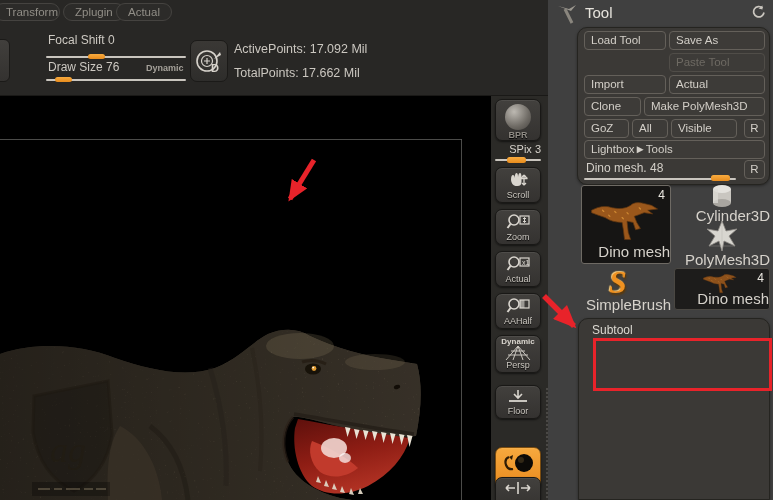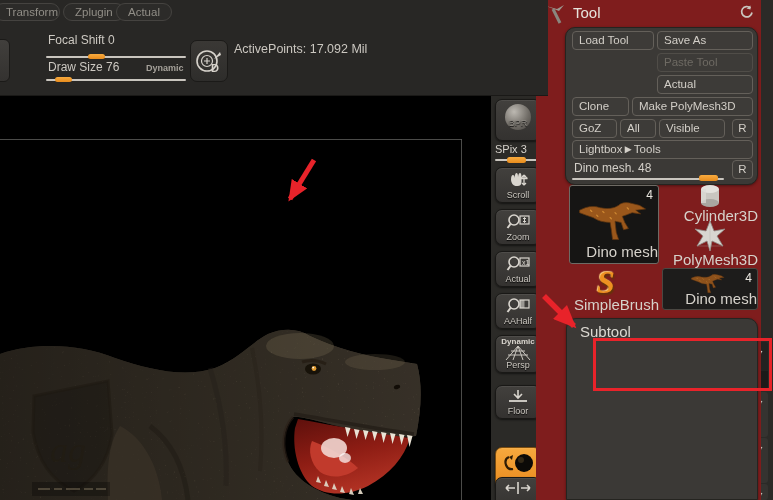--- a/index.html
+++ b/index.html
@@ -53,22 +53,22 @@
             background:radial-gradient(circle at 35% 30%, #bdb9b2, #6e6a64 60%, #45423e);
             position:absolute; left:50%; top:4px; transform:translateX(-50%); }
   .local-btn { background:linear-gradient(#f6a93e,#e8881c) !important;
                border:1px solid #7a4c10 !important;margin-top:24px; }
   .local-btn .lbl { color:#3c2507 !important; text-shadow:none !important; }
   .hatch { position:absolute; width:8px;
            background:repeating-linear-gradient(180deg,#4a4845 0 2px,#2e2d2a 2px 4px); }
   .tri { position:absolute; width:0; height:0; }
 
   
-  #panel { position:absolute; left:536px; top:0; width:225px; height:500px;
-           background:#7f1d1d; z-index:1; }
+  #panel { position:absolute; left:548px; top:0; width:225px; height:500px;
+           background:#404040; z-index:1; }
   #panel-header { position:absolute; left:0; top:0; width:100%; height:26px; }
   #panel-title { position:absolute; left:37px; top:4px; font-size:15px; color:#e7e4dd; }
   .container { position:absolute; background:#3b3936; border:1px solid #252420;
                border-radius:10px; box-shadow:0 1px 3px rgba(0,0,0,.4); }
   .zb-btn { position:absolute; height:19px; line-height:17px;
             background:#3d3b38; border:1px solid #64605a; border-radius:4px;
             color:#d3cfc8; font-size:11.5px; padding:0 6px; white-space:nowrap;
             overflow:hidden; }
   .zb-btn.disabled { color:#6e6a63; border-color:#504d48; }
   .r-btn { text-align:center; padding:0; }
@@ -155,20 +155,21 @@
     <svg width="30" height="32" viewBox="0 0 30 32">
       <circle cx="13" cy="16" r="10" fill="none" stroke="#d6d2cb" stroke-width="1.6"></circle>
       <circle cx="13" cy="16" r="5.5" fill="none" stroke="#d6d2cb" stroke-width="1.2"></circle>
       <path d="M13,13 L13,19 M10,16 L16,16" stroke="#d6d2cb" stroke-width="1.2"></path>
       <path d="M20,14 L26,7 L27,10 Z" fill="#d6d2cb"></path>
       <text x="17" y="27" font-size="11" font-weight="bold" fill="#d6d2cb" font-family="Liberation Sans, sans-serif">D</text>
     </svg>
   </div>
 
   <div class="points" style="left:234px;top:42px">ActivePoints: 17.092 Mil</div>
+  <div class="points" style="left:234px;top:66px">TotalPoints: 17.662 Mil</div>
 </div>
 
 <div id="canvas">
   <div class="docline" style="left:0;top:43px;width:462px;height:1px"></div>
   <div class="docline" style="left:461px;top:43px;width:1px;height:361px"></div>
 
   <svg width="491" height="404" viewBox="0 0 491 404" style="position:absolute;left:0;top:0">
     <defs>
       <linearGradient id="bodyG" x1="0" y1="0" x2="1" y2="0">
         <stop offset="0" stop-color="#4c4336"></stop>
@@ -262,24 +263,24 @@
         <path d="M0,0 L4.2,1.8 L0,3.6 Z" fill="#e8232a"></path>
       </marker>
     </defs>
     <line x1="314" y1="64" x2="290" y2="103" stroke="#e8232a" stroke-width="5" marker-end="url(#ah1)"></line>
   </svg>
 </div>
 
 <div id="shelf">
   <div class="shelf-btn" style="top:3px;height:42px">
     <div class="sphere"></div>
-    <div class="lbl" style="bottom:12px;font-weight:normal;color:#8f8b84">BPR</div>
-  </div>
-
-  <div class="abs" style="left:4px;top:47px;width:46px;text-align:left;font-size:11px;color:#d6d2cb">SPix 3</div>
+    <div class="lbl" style="bottom:0;font-weight:bold;color:#8f8b84">BPR</div>
+  </div>
+
+  <div class="abs" style="left:4px;top:47px;width:46px;text-align:right;font-size:11px;color:#d6d2cb">SPix 3</div>
   <div class="slider-track" style="left:4px;top:63px;width:46px"></div>
   <div class="slider-handle" style="left:16px;top:61px;width:19px;height:6px"></div>
 
   <div class="shelf-btn" style="top:71px;height:36px">
     <svg width="24" height="20" viewBox="0 0 24 20">
       <path d="M5,9 q0,-5 2,-5 q1.5,0 1.5,3 q0.5,-5 2,-5 q1.5,0 1.5,4 q0.5,-4 2,-4 q1.5,0 1.5,5 l0,4 q0,4 -4,4 l-2,0 q-4,-1 -4.5,-6 Z" fill="#d9d5ce"></path>
       <path d="M18,4 v10 M14.5,7.5 h7 M18,4 l-2,2 M18,4 l2,2 M18,14 l-2,-2 M18,14 l2,-2 M14.5,7.5 l2,-1.6 M21.5,7.5 l-2,-1.6" stroke="#d9d5ce" stroke-width="1.3" fill="none"></path>
     </svg>
     <div class="lbl">Scroll</div>
   </div>
@@ -371,20 +372,21 @@
     </svg>
   </div>
 
   <div class="container" style="left:29px;top:27px;width:193px;height:158px"></div>
 
   <div class="zb-btn" style="left:121px;top:31px;width:96px">Save As</div>
   <div class="zb-btn" style="left:36px;top:31px;width:82px">Load Tool</div>
 
   <div class="zb-btn disabled" style="left:121px;top:53px;width:96px">Paste Tool</div>
 
+  <div class="zb-btn" style="left:36px;top:75px;width:82px">Import</div>
   <div class="zb-btn" style="left:121px;top:75px;width:96px">Actual</div>
 
   <div class="zb-btn" style="left:36px;top:97px;width:57px">Clone</div>
   <div class="zb-btn" style="left:96px;top:97px;width:121px">Make PolyMesh3D</div>
 
   <div class="zb-btn" style="left:36px;top:119px;width:45px">GoZ</div>
   <div class="zb-btn" style="left:84px;top:119px;width:36px">All</div>
   <div class="zb-btn" style="left:123px;top:119px;width:66px">Visible</div>
   <div class="zb-btn r-btn" style="left:196px;top:119px;width:21px">R</div>
 
@@ -428,21 +430,21 @@
 
   <div class="thumb-cell dark-cell" style="left:126px;top:268px;width:96px;height:42px">
     <div class="badge">4</div>
     <svg width="52" height="22" viewBox="0 0 60 36" style="position:absolute;left:20px;top:3px;opacity:.9">
         <use href="#trex-mini"></use>
       </svg>
     <div class="thumb-label" style="bottom:2px">Dino mesh</div>
   </div>
 
   <div class="container" style="left:30px;top:318px;width:192px;height:182px;border-radius:10px 10px 0 0"></div>
-  <div class="abs" style="left:44px;top:323px;font-size:15px;color:#dcd9d2">Subtool</div>
+  <div class="abs" style="left:44px;top:323px;font-size:12px;color:#dcd9d2">Subtool</div>
 </div>
 
 <div id="st-scroll-track">
   <div id="st-scroll-thumb"></div>
 </div>
 
 <div class="st-item" style="top:342px;height:47px;background:#232221">
   <svg width="46" height="26" viewBox="0 0 60 36" style="position:absolute;left:3px;top:4px;opacity:.85">
       <use href="#trex-mini"></use>
     </svg>

